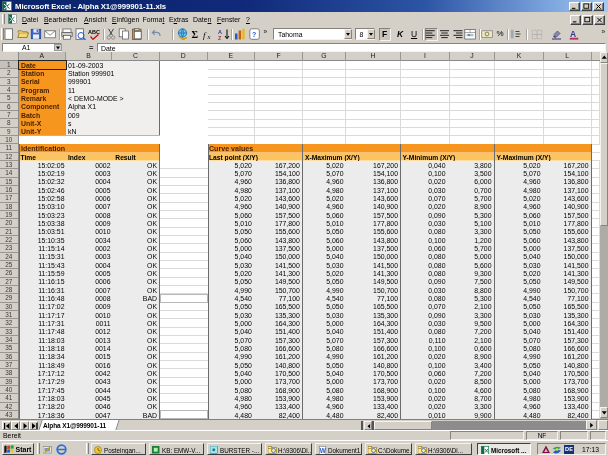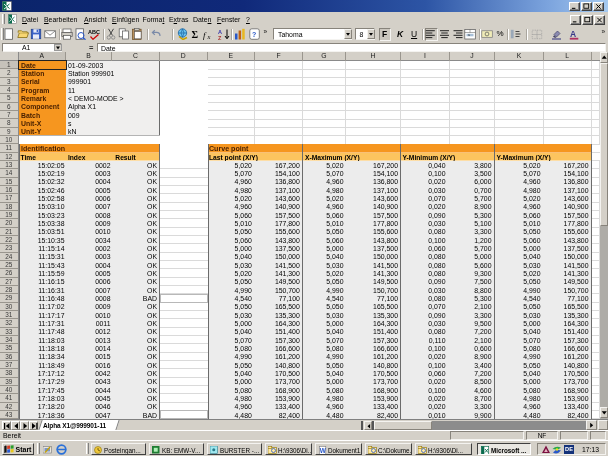--- a/index.html
+++ b/index.html
@@ -10,20 +10,21 @@
 .num{position:absolute;font-size:6.9px;color:#000;text-align:right;line-height:1;}
 .gl{position:absolute;background:#dadada;}
 </style></head><body>
 <div class="ab" style="left:0;top:0;width:608px;height:12px;background:linear-gradient(to right,#0a246a 0%,#10297a 40%,#2d55a5 70%,#7ba3dd 90%,#a6caf0 100%);">
 <svg class="ab" style="left:2px;top:1px" width="10" height="10" viewBox="0 0 10 10">
       <rect x="0.5" y="0.5" width="9" height="9" fill="#fff" stroke="#555" stroke-width="0.5"></rect>
       <rect x="0.5" y="0.5" width="4" height="9" fill="#0a6b4d"></rect>
       <path d="M2 3 L7.5 7.5 M7.5 3 L2 7.5" stroke="#0a6b4d" stroke-width="1"></path>
       <path d="M2 3 L5 5.8 M5 5.8 L2 8" stroke="#fff" stroke-width="0.9"></path>
     </svg>
+<div class="ab" style="left:15px;top:2px;font-size:7.8px;font-weight:bold;color:#fff;letter-spacing:-0.1px;">Microsoft Excel - Alpha X1@999901-11.xls</div>
 <div class="ab" style="left:569px;top:2px;width:11px;height:9px;background:#d4d0c8;border:1px solid;border-color:#fff #404040 #404040 #fff;box-shadow:inset -1px -1px 0 #808080;">
       <svg style="display:block" width="9" height="7" viewBox="0 0 9 8">
         <rect x="1.5" y="5.5" width="4" height="1.2" fill="#000"></rect>
       </svg>
     </div>
 <div class="ab" style="left:581px;top:2px;width:11px;height:9px;background:#d4d0c8;border:1px solid;border-color:#fff #404040 #404040 #fff;box-shadow:inset -1px -1px 0 #808080;">
       <svg style="display:block" width="9" height="7" viewBox="0 0 9 8">
         <rect x="1.5" y="1" width="5.5" height="5" fill="none" stroke="#000" stroke-width="1"></rect>
       </svg>
     </div>
@@ -350,21 +351,21 @@
 <div class="ab" style="left:18.5px;top:135.17px;width:141.5px;height:0.8px;background:#b4b4b4;"></div>
 <div class="ab" style="left:18.5px;top:144.30px;width:141.5px;height:8.33px;background:#f6961f;"></div>
 <div class="ab" style="left:18.5px;top:152.63px;width:141.5px;height:8.33px;background:#fcc45f;"></div>
 <div class="ab" style="left:207.5px;top:144.30px;width:384.0px;height:8.33px;background:#f6961f;"></div>
 <div class="ab" style="left:207.5px;top:152.63px;width:384.0px;height:8.33px;background:#fcc45f;"></div>
 <div class="ab" style="left:18.5px;top:151.93px;width:141.5px;height:0.7px;background:rgba(255,255,255,0.4);"></div>
 <div class="ab" style="left:18.5px;top:160.26px;width:141.5px;height:0.7px;background:rgba(255,255,255,0.45);"></div>
 <div class="ab" style="left:207.5px;top:151.93px;width:384.0px;height:0.7px;background:rgba(255,255,255,0.4);"></div>
 <div class="ab" style="left:207.5px;top:160.26px;width:384.0px;height:0.7px;background:rgba(255,255,255,0.45);"></div>
 <div class="cell" style="left:21px;top:146.20px;font-weight:bold;font-size:7.1px;color:#451e00;">Identification</div>
-<div class="cell" style="left:209px;top:146.20px;font-weight:bold;font-size:7.1px;color:#451e00;">Curve point</div>
+<div class="cell" style="left:209px;top:146.20px;font-weight:bold;font-size:7.1px;color:#451e00;">Curve values</div>
 <div class="cell" style="left:20.5px;top:154.53px;font-weight:bold;font-size:6.7px;">Time</div>
 <div class="cell" style="left:67.9px;top:154.53px;font-weight:bold;font-size:6.7px;">Index</div>
 <div class="cell" style="left:115.3px;top:154.53px;font-weight:bold;font-size:6.7px;">Result</div>
 <div class="cell" style="left:209px;top:154.53px;font-weight:bold;font-size:6.7px;">Last point (X/Y)</div>
 <div class="cell" style="left:305px;top:154.53px;font-weight:bold;font-size:6.7px;">X-Maximum (X/Y)</div>
 <div class="cell" style="left:402.5px;top:154.53px;font-weight:bold;font-size:6.7px;">Y-Minimum (X/Y)</div>
 <div class="cell" style="left:496.5px;top:154.53px;font-weight:bold;font-size:6.7px;">Y-Maximum (X/Y)</div>
 <div class="gl" style="left:591.5px;top:151.83px;width:8px;height:0.8px;"></div>
 <div class="gl" style="left:591.5px;top:160.16px;width:8px;height:0.8px;"></div>
 <div class="ab" style="left:18.5px;top:160.96px;width:141.5px;height:258.23px;background:#ececec;"></div>

